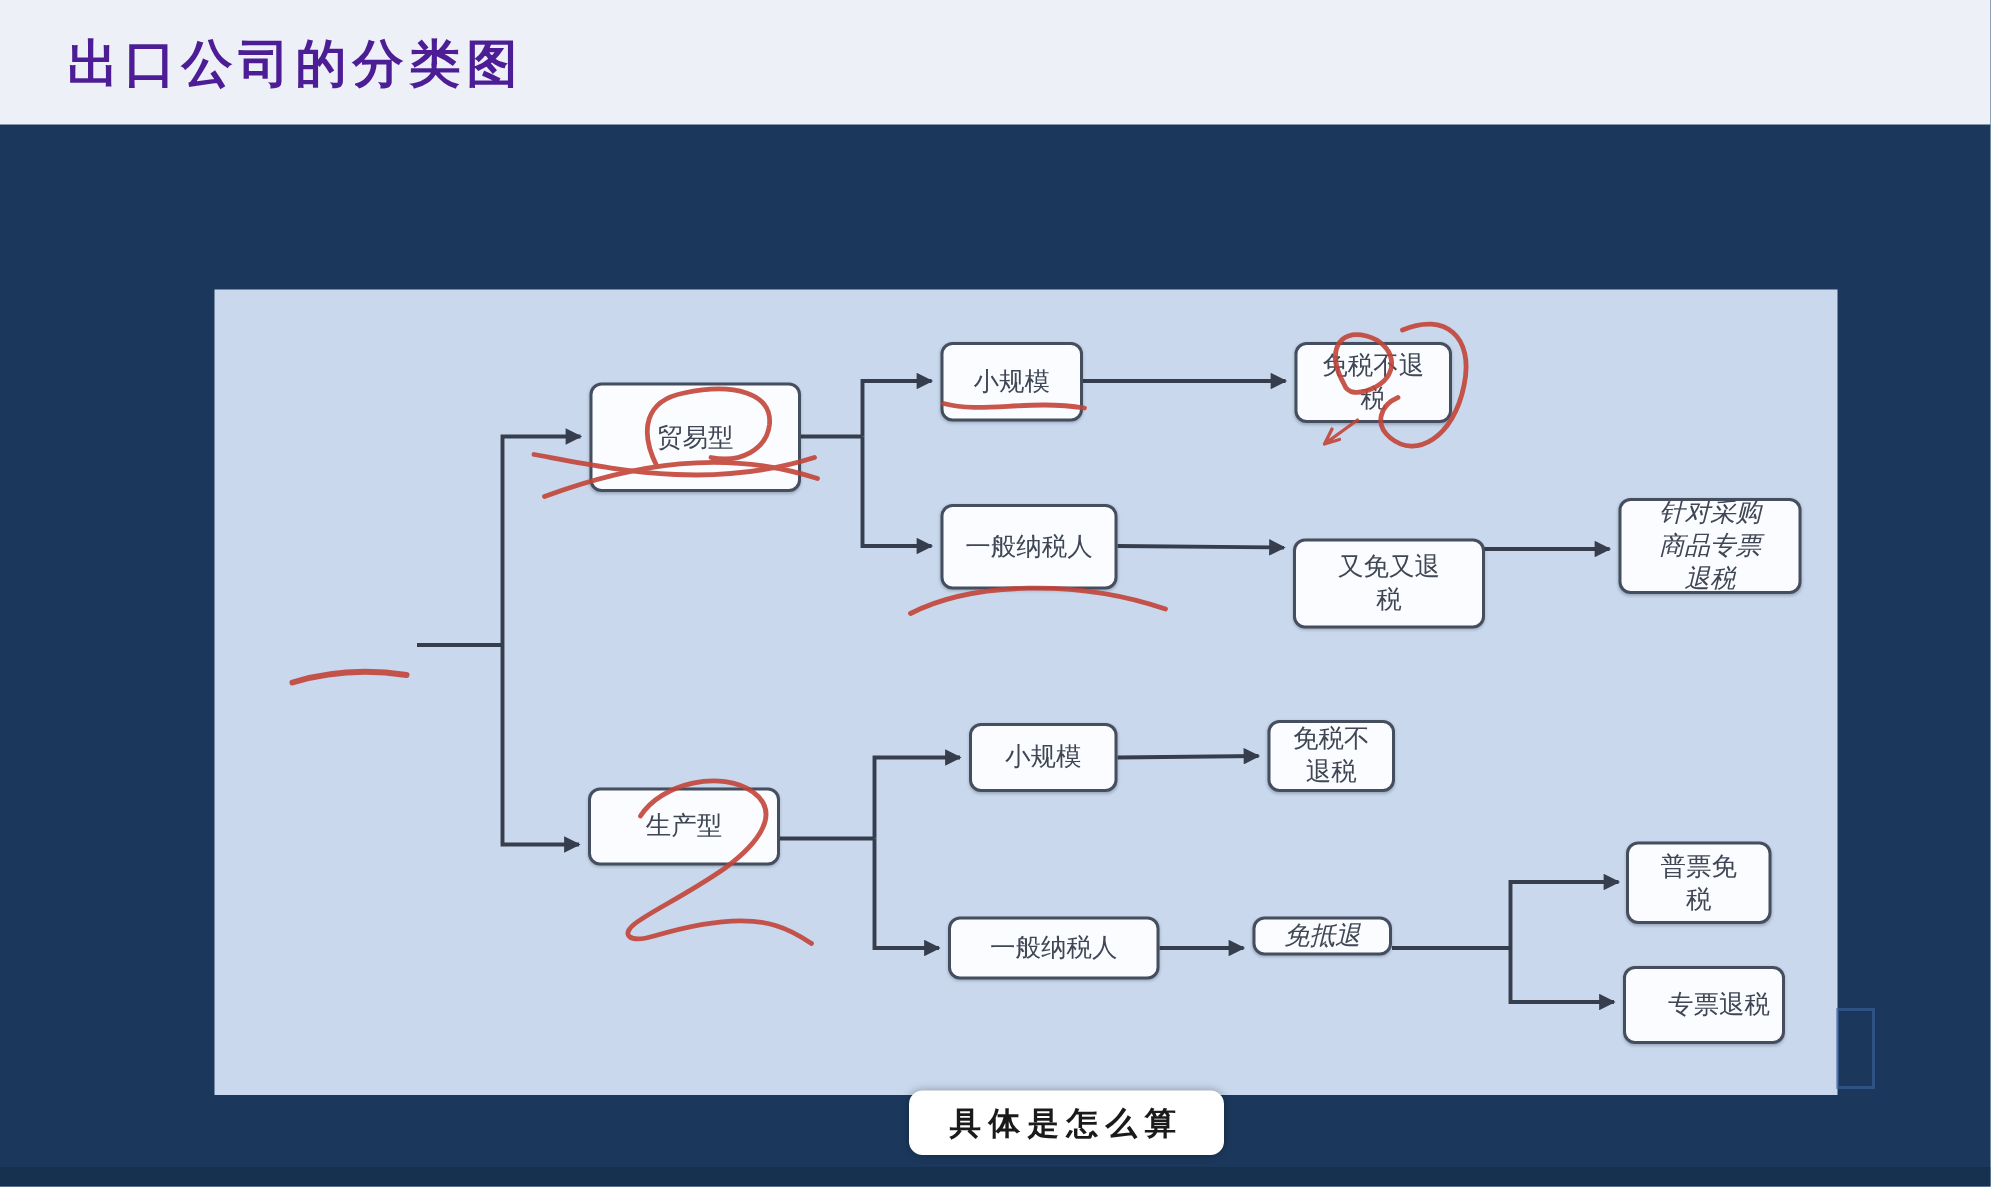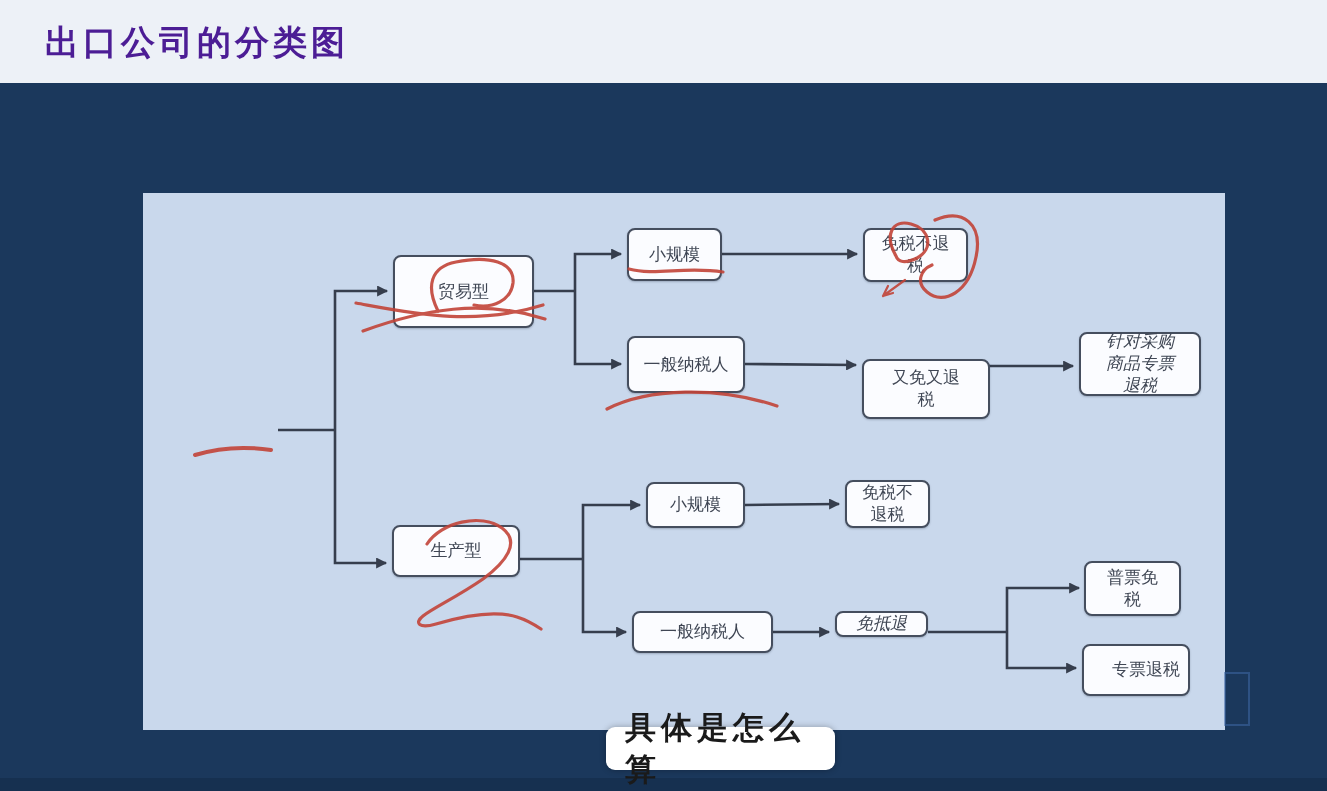--- a/index.html
+++ b/index.html
@@ -27,23 +27,22 @@
     color:#3f4654;font-size:17px;line-height:1.28;text-align:center;
     box-shadow:0 1px 2px rgba(25,35,55,.25);
     box-sizing:border-box;
   }
   .node span{word-break:break-all;}
   .footer-note{
     position:absolute;left:606px;top:727px;width:210px;height:43px;z-index:5;
     background:#ffffff;border-radius:9px;
     display:flex;align-items:center;justify-content:center;
     font-family:Liberation Serif, serif;font-weight:bold;
-    font-size:31px;letter-spacing:5px;color:#1a1a1a;
+    font-size:21px;letter-spacing:5px;color:#1a1a1a;
     box-shadow:0 0 6px rgba(0,0,0,.3);
-    padding-left:19px;
   }
   .ghost-rect{
     position:absolute;left:1224px;top:672px;width:22px;height:50px;
     border:2px solid rgba(62,103,166,.55);z-index:4;
   }
   .bottom-strip{position:absolute;left:0;top:778px;width:1327px;height:13px;background:#163050;}
 </style>
 </head>
 <body>
 

